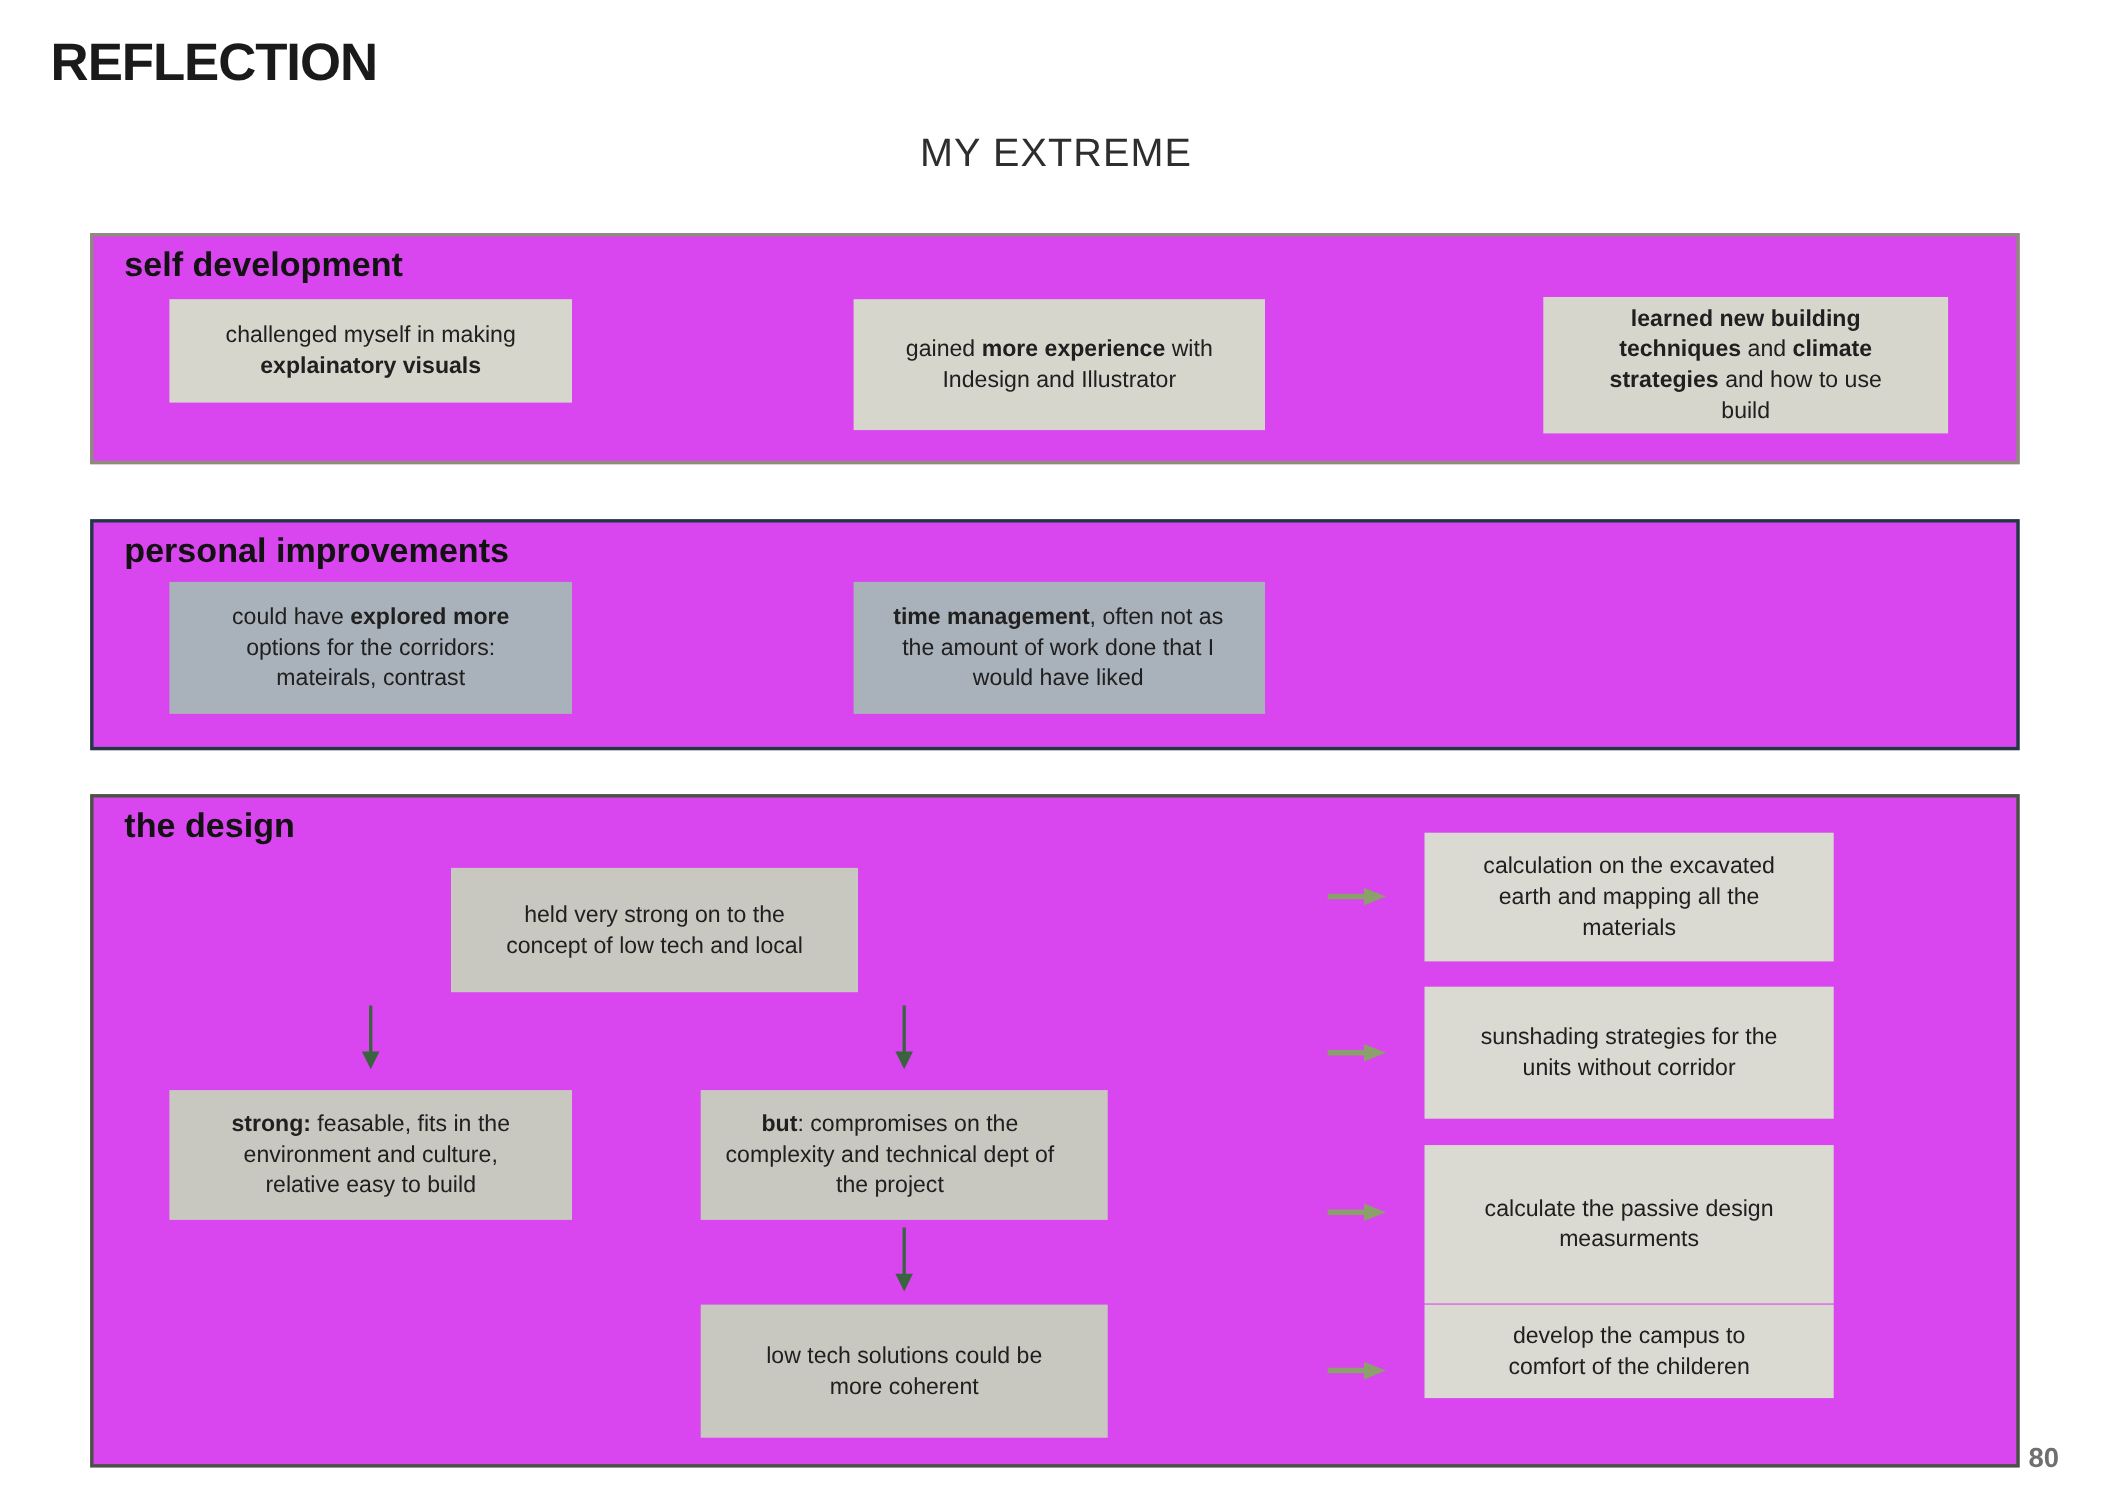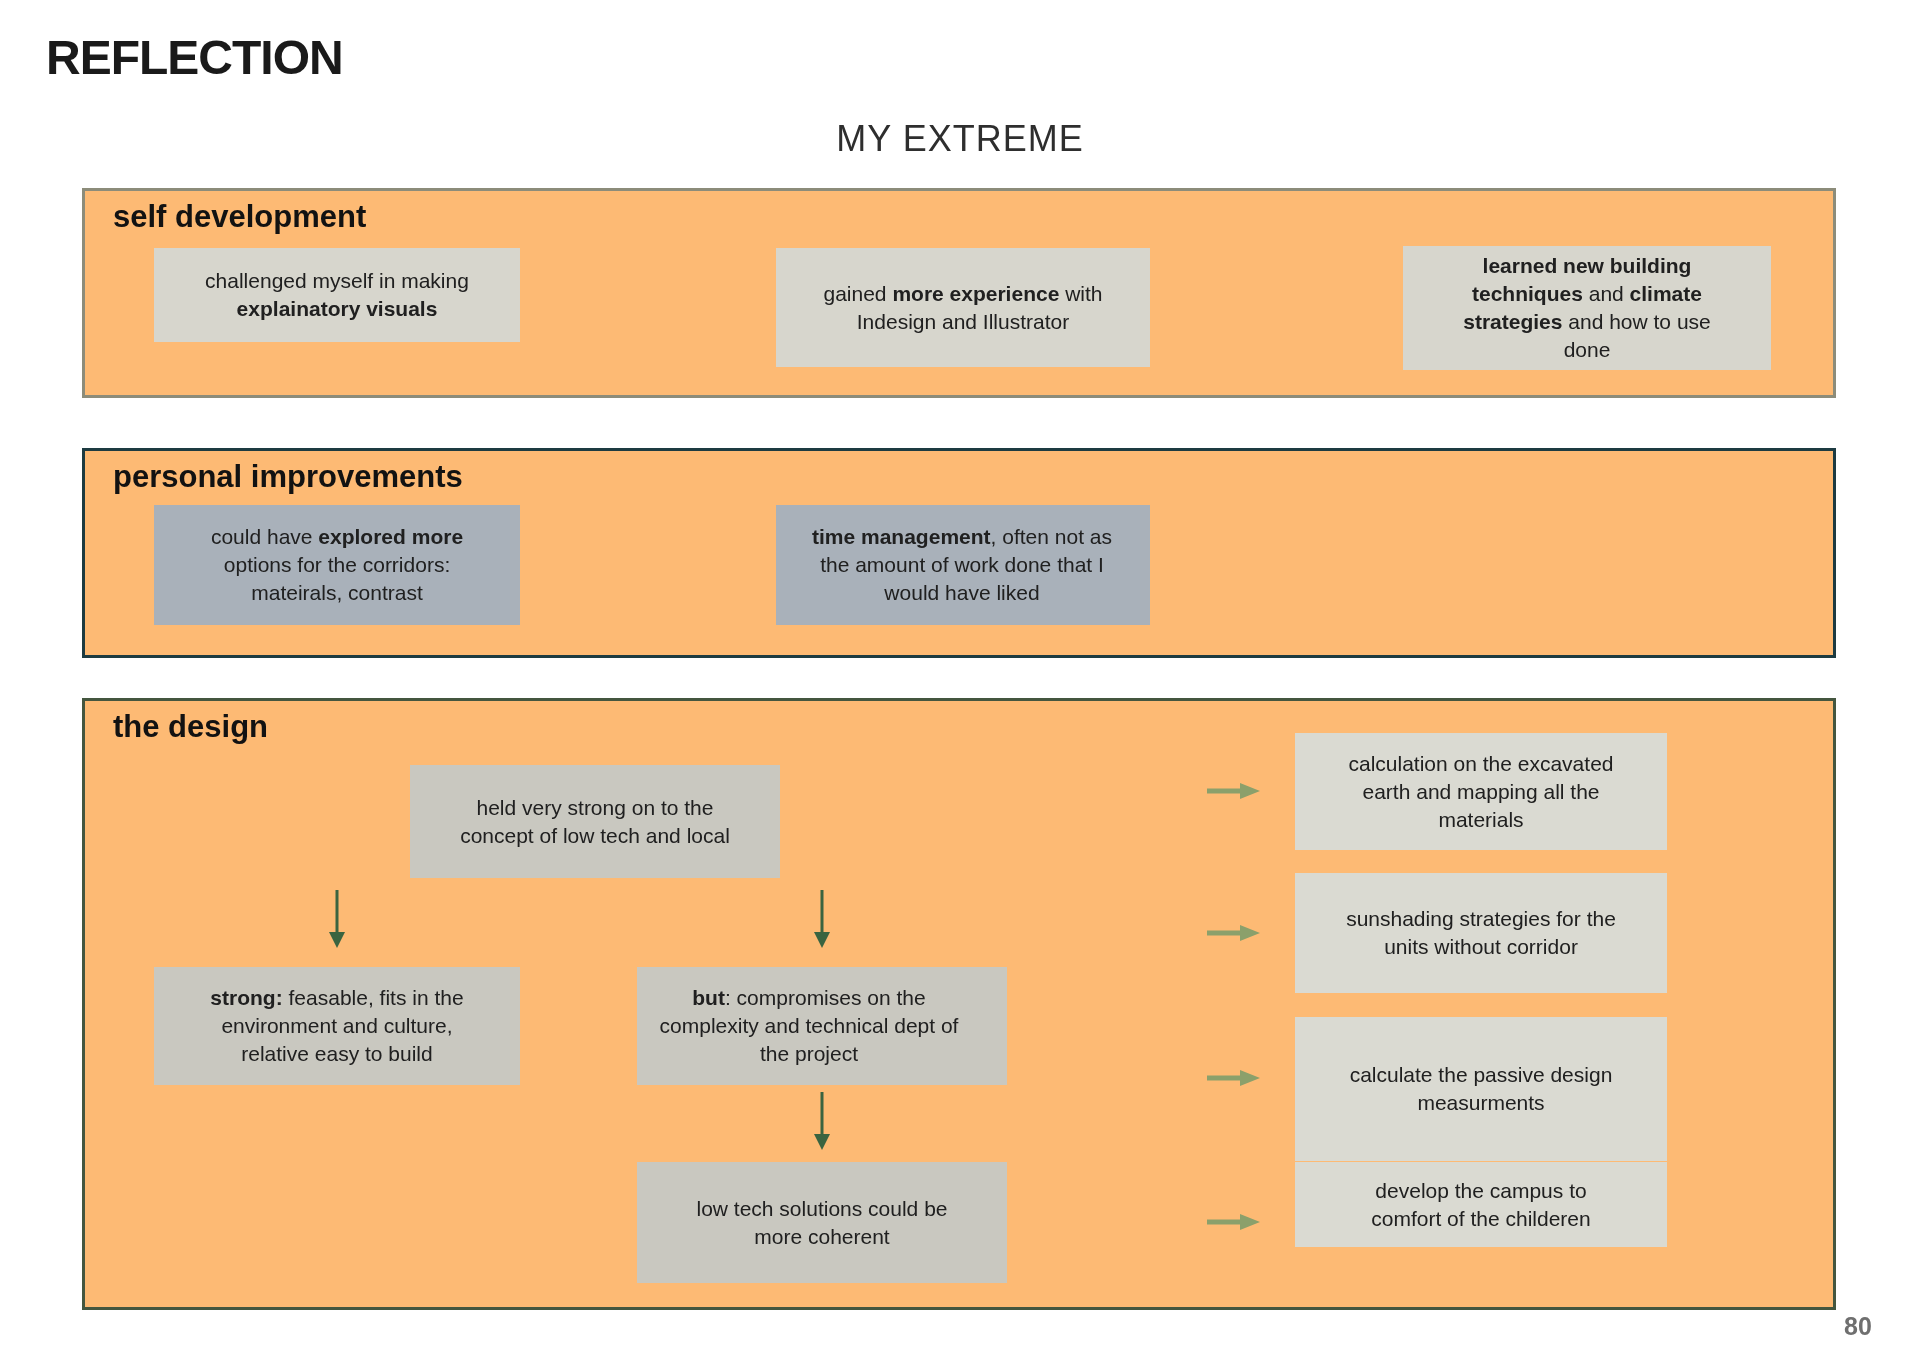--- a/index.html
+++ b/index.html
@@ -2,21 +2,21 @@
 <html><head>
 <meta charset="utf-8">
 <style>
   html,body{margin:0;padding:0;background:#ffffff;}
   .slide{position:relative;width:1920px;height:1357px;background:#ffffff;overflow:hidden;
          font-family:"Liberation Sans", sans-serif;color:#1e1e1e;}
   .page-title{position:absolute;left:46px;top:30px;font-size:48px;font-weight:bold;
               letter-spacing:-1px;color:#1a1a1a;}
   .subtitle{position:absolute;left:0;top:118px;width:1920px;text-align:center;
             font-size:36px;font-weight:normal;letter-spacing:1px;color:#2e2e2e;}
-  .section{position:absolute;left:82px;width:1754px;box-sizing:border-box;background:#fdba74;}
+  .section{position:absolute;left:82px;width:1754px;box-sizing:border-box;background:#d946ef;margin-top:24px;}
   .sec1{top:188px;height:210px;border:3px solid #8c8c7a;}
   .sec2{top:448px;height:210px;border:3px solid #1d3b41;}
   .sec3{top:698px;height:612px;border:3px solid #44563f;}
   .section-title{position:absolute;left:28px;top:8px;font-size:31px;font-weight:bold;color:#121212;}
   .box{position:absolute;display:flex;align-items:center;justify-content:center;text-align:center;
        font-size:21px;line-height:28px;color:#202020;box-sizing:border-box;padding:0 38px;}
   .fill1{background:#d7d6cd;}
   .fill2{background:#a9b1ba;}
   .fill3{background:#c9c8c0;}
   .fill4{background:#dadad2;}
@@ -61,21 +61,21 @@
 
   <div class="section sec1">
     <div class="section-title">self development</div>
     <div class="box fill1 s1b1">
         <span><span>challenged myself in making </span><span class="b">explainatory visuals</span></span>
       </div>
     <div class="box fill1 s1b2">
         <span><span>gained </span><span class="b">more experience</span><span> with Indesign and Illustrator</span></span>
       </div>
     <div class="box fill1 s1b3">
-        <span><span class="b">learned new building techniques</span><span> and </span><span class="b">climate strategies</span><span> and how to use done</span></span>
+        <span><span class="b">learned new building techniques</span><span> and </span><span class="b">climate strategies</span><span> and how to use build</span></span>
       </div>
   </div>
 
   <div class="section sec2">
     <div class="section-title">personal improvements</div>
     <div class="box fill2 s2b1">
         <span><span>could have </span><span class="b">explored more</span><span> options for the corridors: mateirals, contrast</span></span>
       </div>
     <div class="box fill2 s2b2">
         <span><span class="b">time management</span><span>, often not as the amount of work done that I would have liked</span></span>

